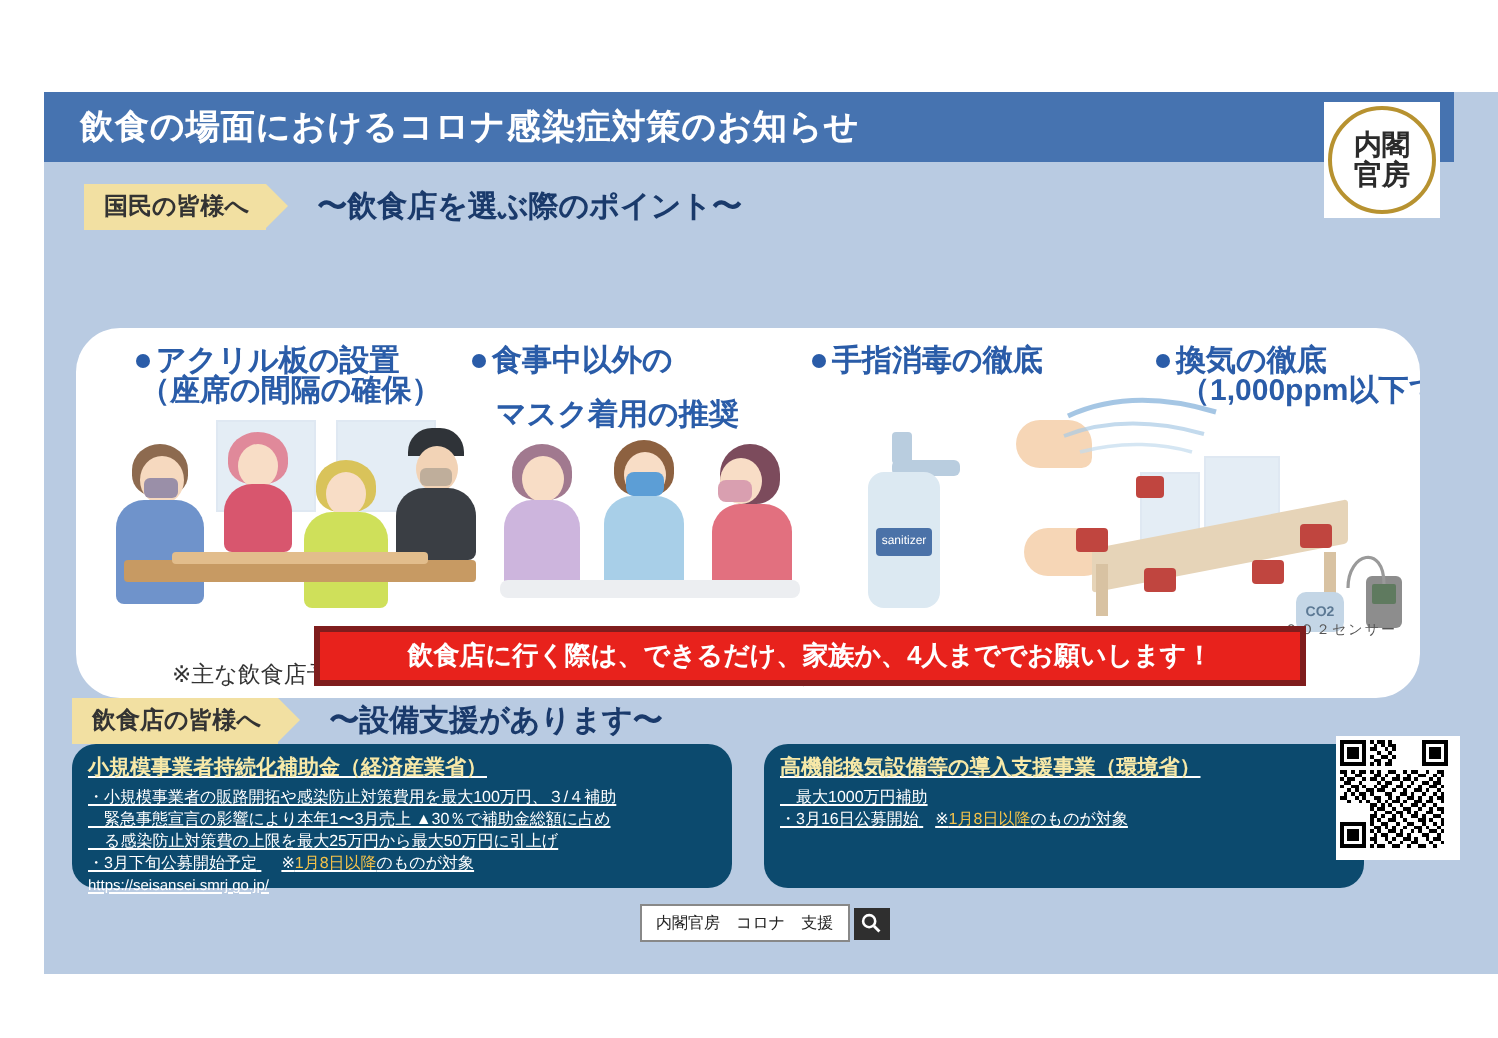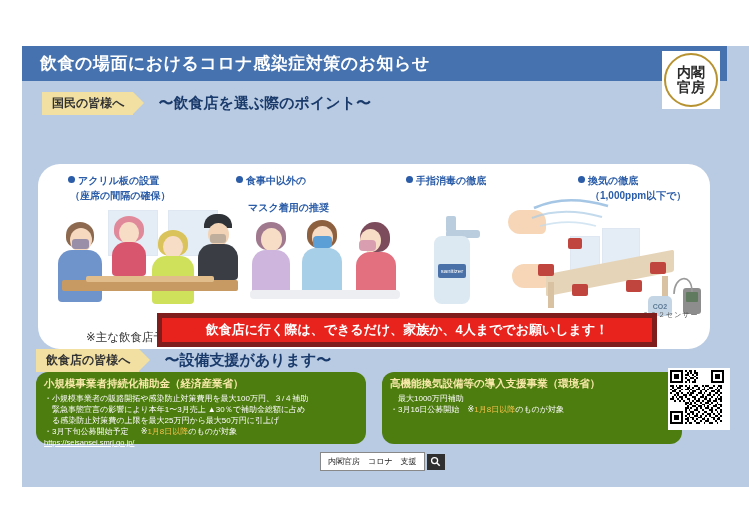--- a/index.html
+++ b/index.html
@@ -53,21 +53,21 @@
   .tagtitle{
     margin-left:26px;font-size:15px;font-weight:bold;color:#1a3a6b;
     white-space:nowrap;
   }
   
   #whitepanel{
     position:absolute;left:16px;top:118px;width:672px;height:185px;
     background:#ffffff;border-radius:22px;overflow:hidden;
   }
   .pointhead{
-    position:absolute;color:#2a5ca8;font-size:10px;font-weight:bold;
+    position:absolute;color:#2a5ca8;font-size:15px;font-weight:bold;
     line-height:15px;white-space:nowrap;
   }
   .pointhead .sub{display:block;}
   .bullet{
     display:inline-block;width:7px;height:7px;border-radius:50%;
     background:#2a5ca8;margin-right:3px;vertical-align:1px;
   }
   #notetext{
     position:absolute;left:48px;top:166px;
     font-size:11.5px;color:#333333;white-space:nowrap;
@@ -76,28 +76,28 @@
   .person{position:absolute;}
   .head{position:absolute;border-radius:50%;}
   .hair{position:absolute;border-radius:50% 50% 40% 40%;}
   .body{position:absolute;border-radius:14px 14px 4px 4px;}
   .mask{position:absolute;border-radius:3px;}
   .table{position:absolute;background:#d9b98c;border-radius:2px;}
   .panelglass{position:absolute;background:rgba(196,214,232,.45);border:1px solid #dfe8f2;}
   
   #redbanner{
     position:absolute;left:135px;top:267px;width:490px;height:24px;
-    background:#e8221c;border:5px solid #7f1d1d;
+    background:#e8221c;border:3px solid #7f1d1d;
     display:flex;align-items:center;justify-content:center;
   }
   #redbanner span{color:#ffffff;font-size:13px;font-weight:bold;white-space:nowrap;}
   
   .subsidy{
-    position:absolute;background:#4d7c0f;border-radius:12px;
-    color:#ffffff;padding:5px 8px;box-sizing:border-box;
+    position:absolute;background:#0c4a6e;border-radius:12px;
+    color:#ffffff;padding:5px 8px;box-sizing:border-box;text-decoration:underline;
   }
   .subtitle{font-size:10.5px;font-weight:bold;color:#f7e9a8;margin-bottom:2px;}
   .subline{font-size:8px;line-height:11px;white-space:nowrap;}
   .hl{color:#f6c34a;}
   .url{font-size:7.5px;text-decoration:underline;color:#ffffff;display:block;margin-top:1px;}
   
   #qr{position:absolute;left:668px;top:368px;width:58px;height:58px;background:#ffffff;padding:2px;}
   
   #searchrow{position:absolute;left:320px;top:452px;display:flex;align-items:center;}
   #searchbox{

